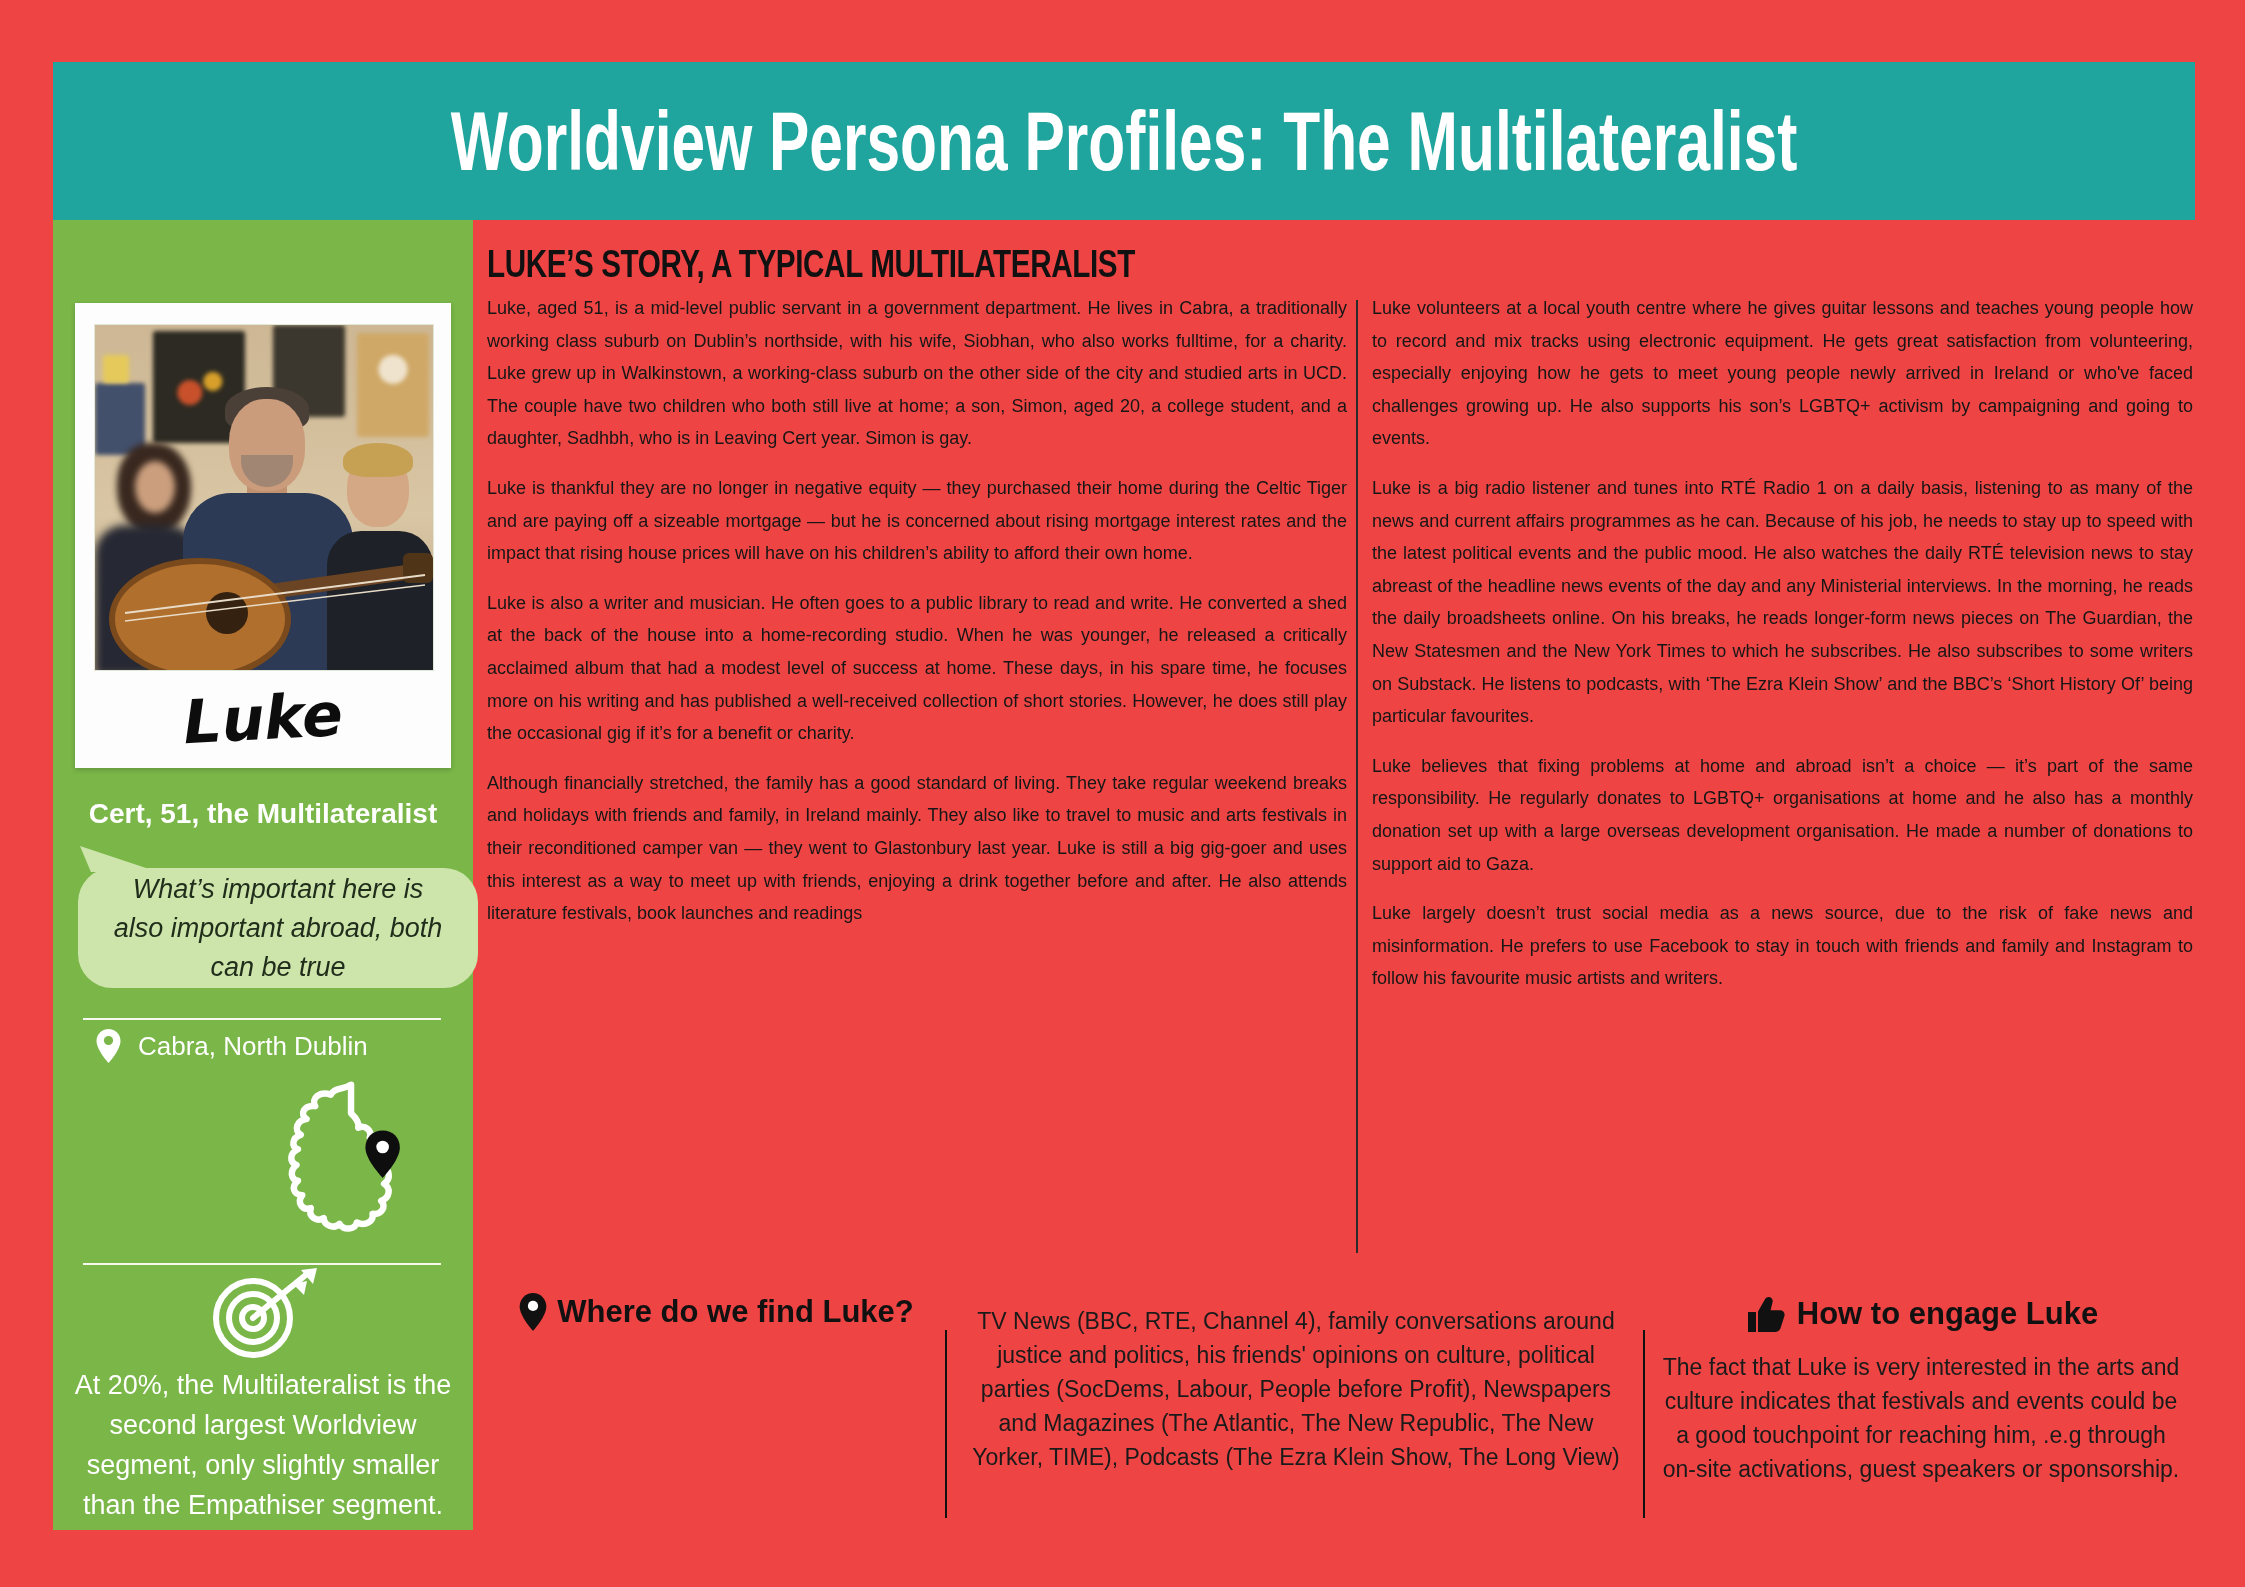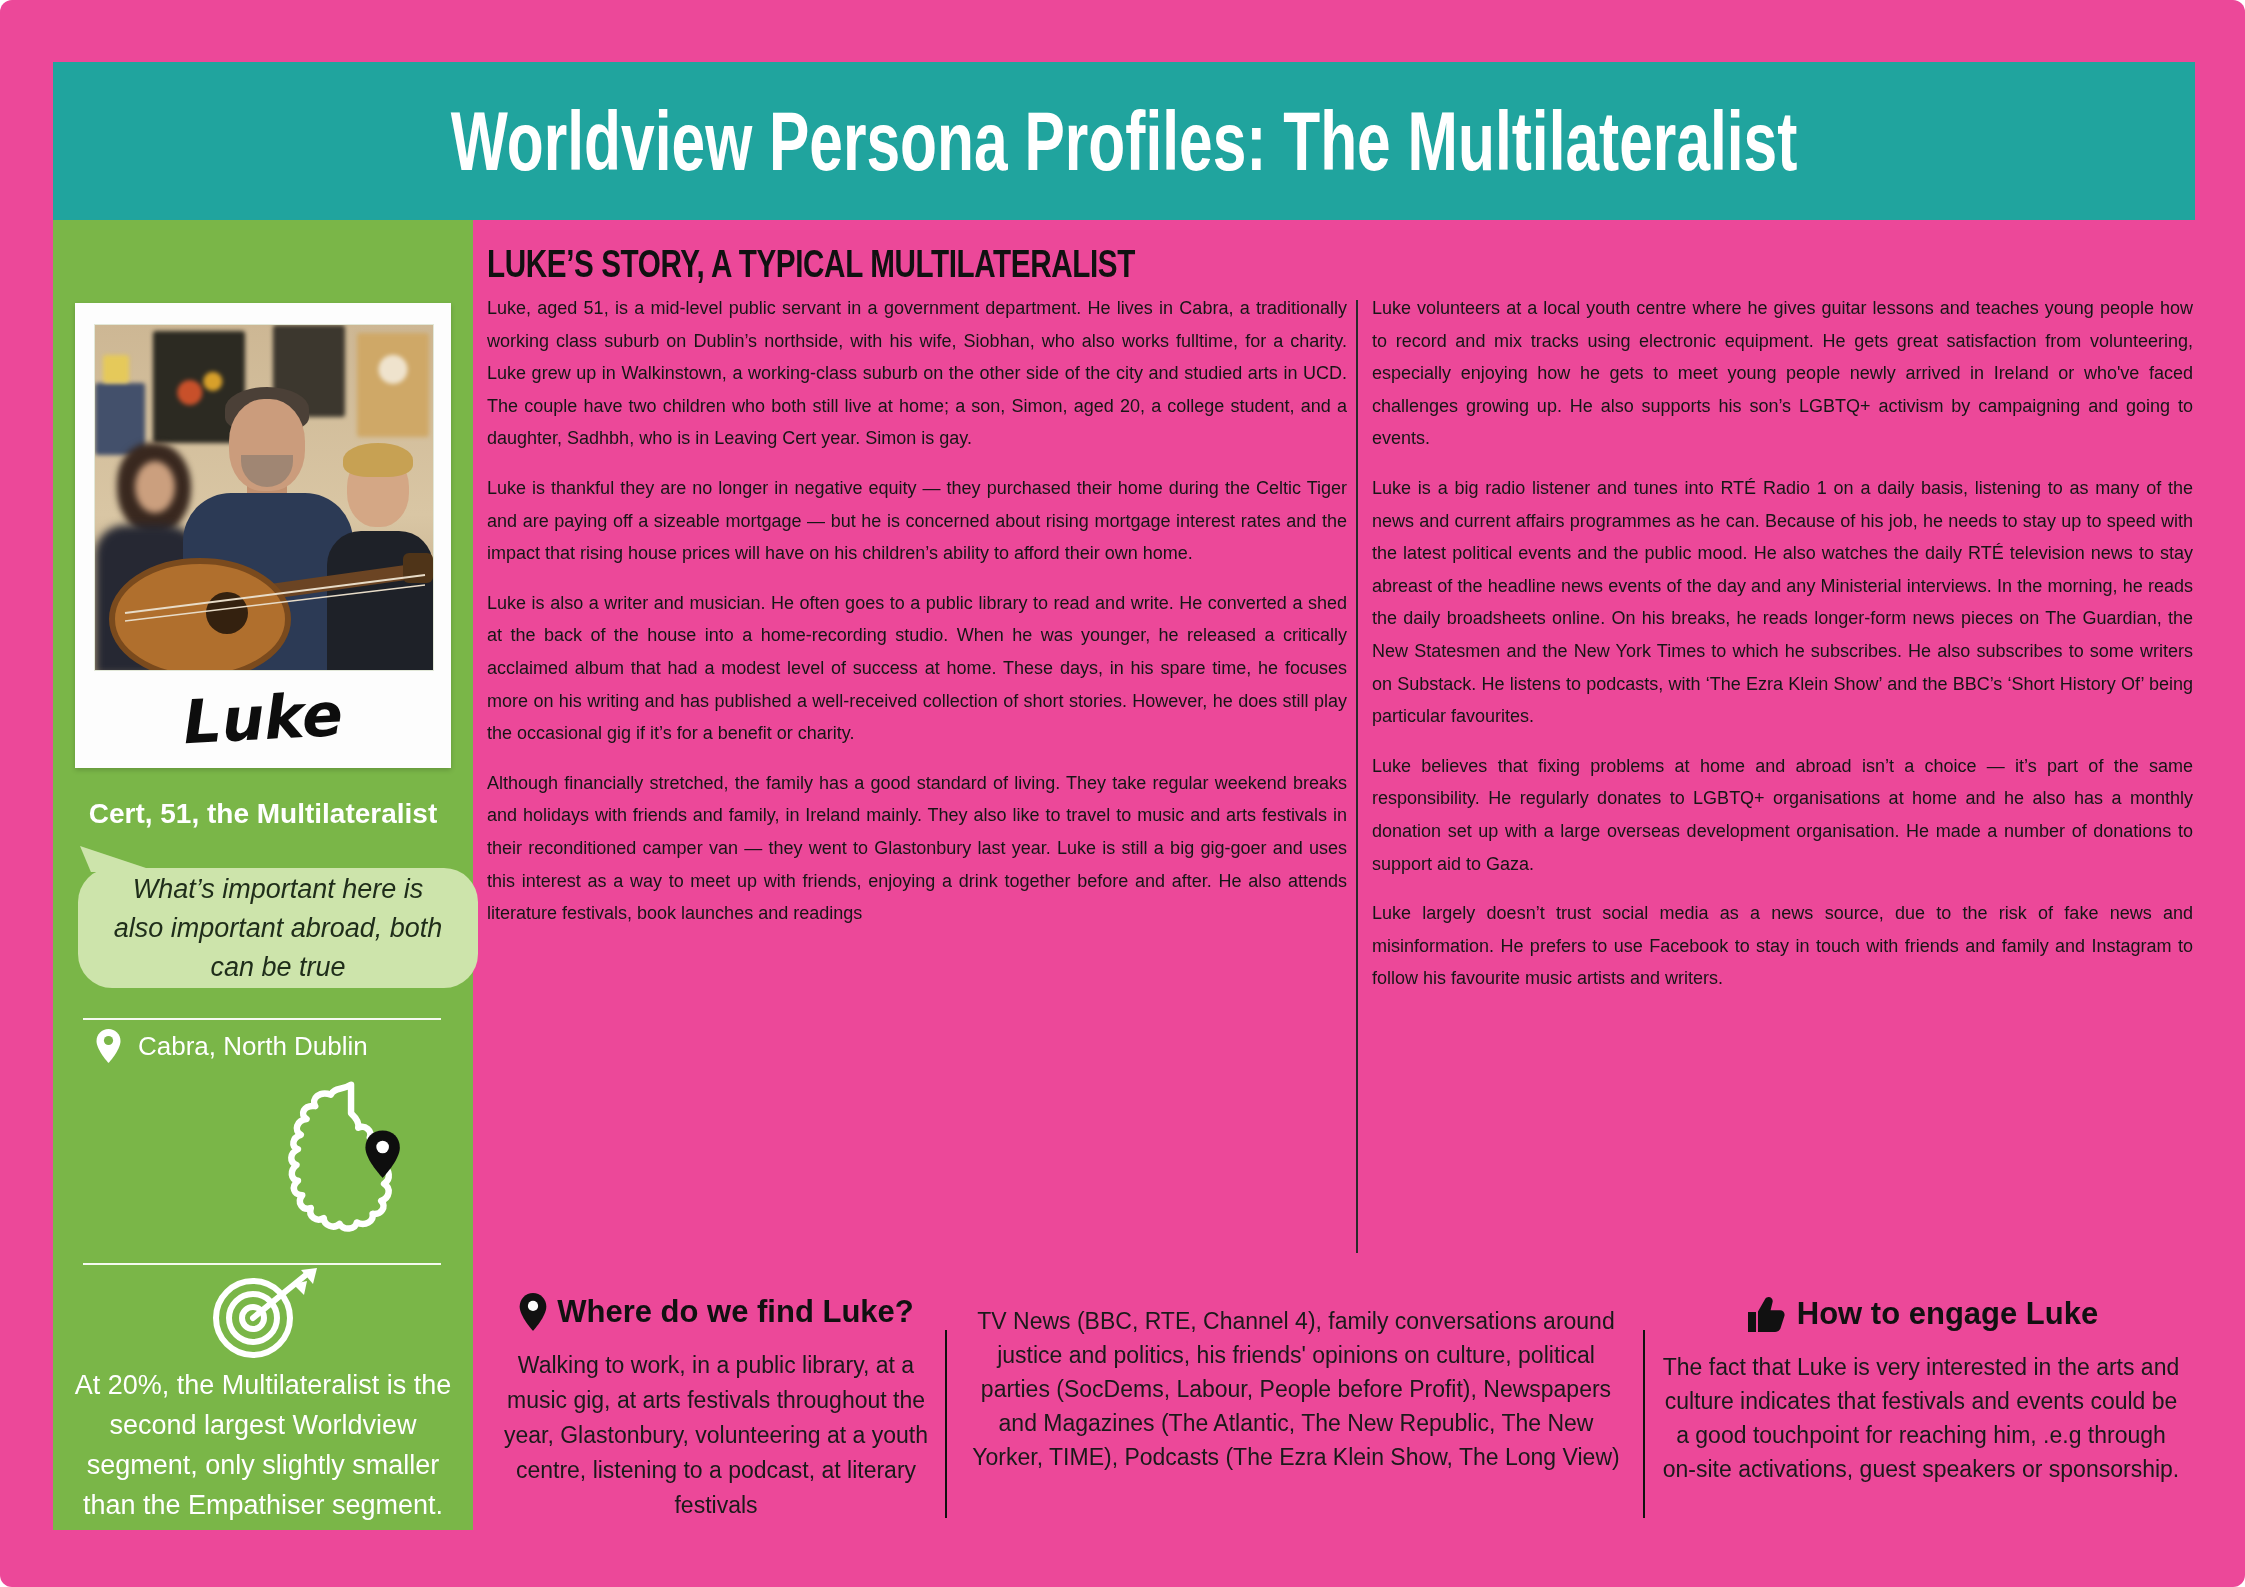--- a/index.html
+++ b/index.html
@@ -1,17 +1,17 @@
 <!DOCTYPE html>
 <html><head>
 <meta charset="utf-8">
 <style>
   html,body{margin:0;padding:0;background:#ffffff;}
-  .page{position:relative;width:2245px;height:1587px;background:#ec4899;
-        font-family:"Liberation Sans",sans-serif;color:#161616;overflow:hidden;border-radius:12px;}
+  .page{position:relative;width:2245px;height:1587px;background:#ef4444;
+        font-family:"Liberation Sans",sans-serif;color:#161616;overflow:hidden;}
 
   
   .banner{position:absolute;left:53px;top:62px;width:2142px;height:158px;
           background:#20a49e;display:flex;align-items:center;justify-content:center;}
   .banner h1{margin:0;color:#ffffff;font-size:84px;font-weight:bold;white-space:nowrap;
              transform:scaleX(0.72);letter-spacing:0;}
 
   
   .sidebar{position:absolute;left:53px;top:220px;width:420px;height:1310px;background:#7ab648;}
   .photo-card{position:absolute;left:22px;top:83px;width:376px;height:465px;background:#fdfdfd;
@@ -197,21 +197,20 @@
   </div>
 
   <section class="fsec f-find">
     <div class="f-title">
       <svg width="30" height="40" viewBox="0 0 26 36">
         <path d="M13,1 C6.4,1 1,6.4 1,13 c0,9 12,22 12,22 s12,-13 12,-22 C25,6.4 19.6,1 13,1 z" fill="#111111"></path>
         <circle cx="13" cy="12.5" r="4.6" fill="#ffffff"></circle>
       </svg>
       <h3>Where do we find Luke?</h3>
     </div>
-    <p class="f-body">Walking to work, in a public library, at a music gig, at arts festivals throughout the year, Glastonbury, volunteering at a youth centre, listening to a podcast, at literary festivals</p>
   </section>
 
   <div class="fdivider fd1"></div>
 
   <section class="fsec f-infl">
     <p class="f-body">TV News (BBC, RTE, Channel 4), family conversations around justice and politics, his friends' opinions on culture, political parties (SocDems, Labour, People before Profit), Newspapers and Magazines (The Atlantic, The New Republic, The New Yorker, TIME), Podcasts (The Ezra Klein Show, The Long View)</p>
   </section>
 
   <div class="fdivider fd2"></div>
 

